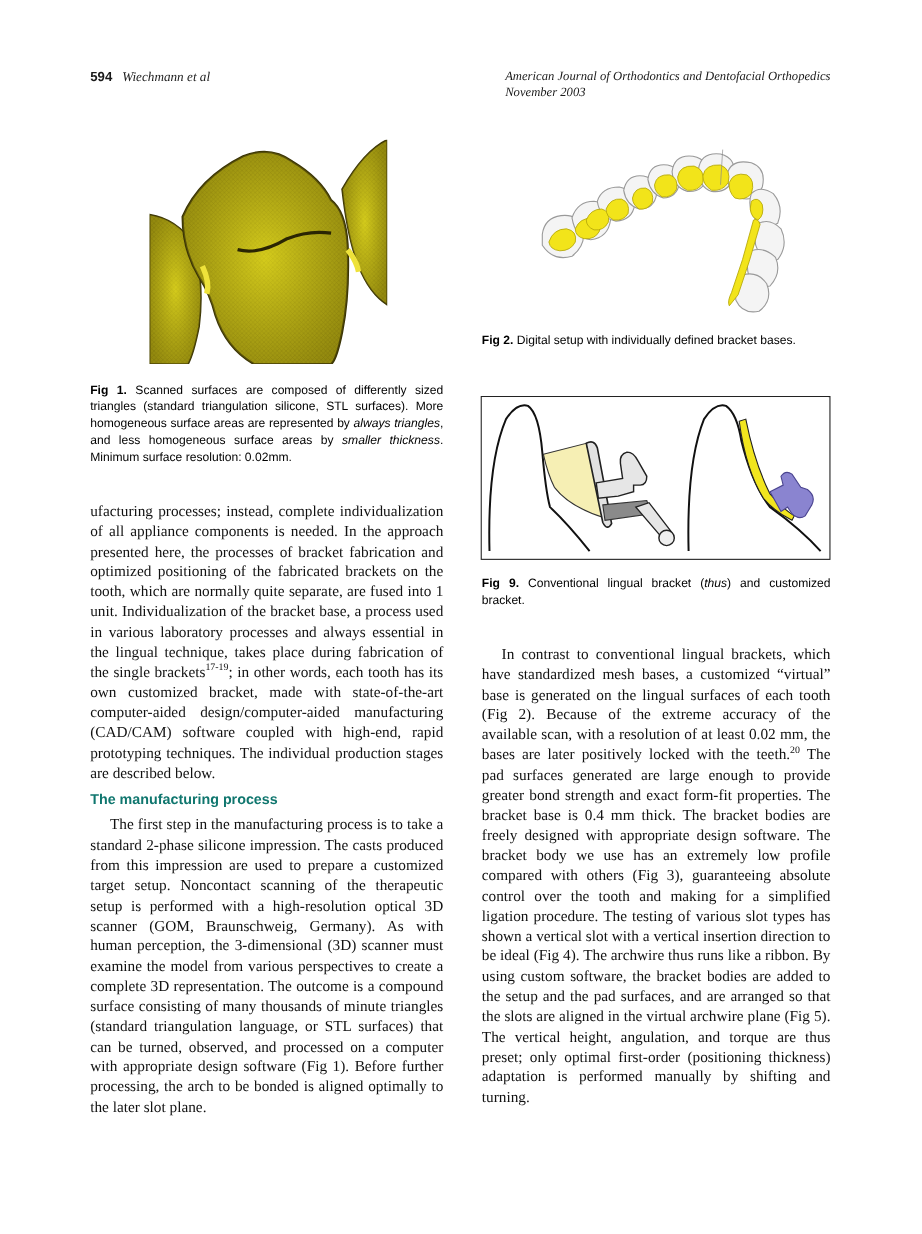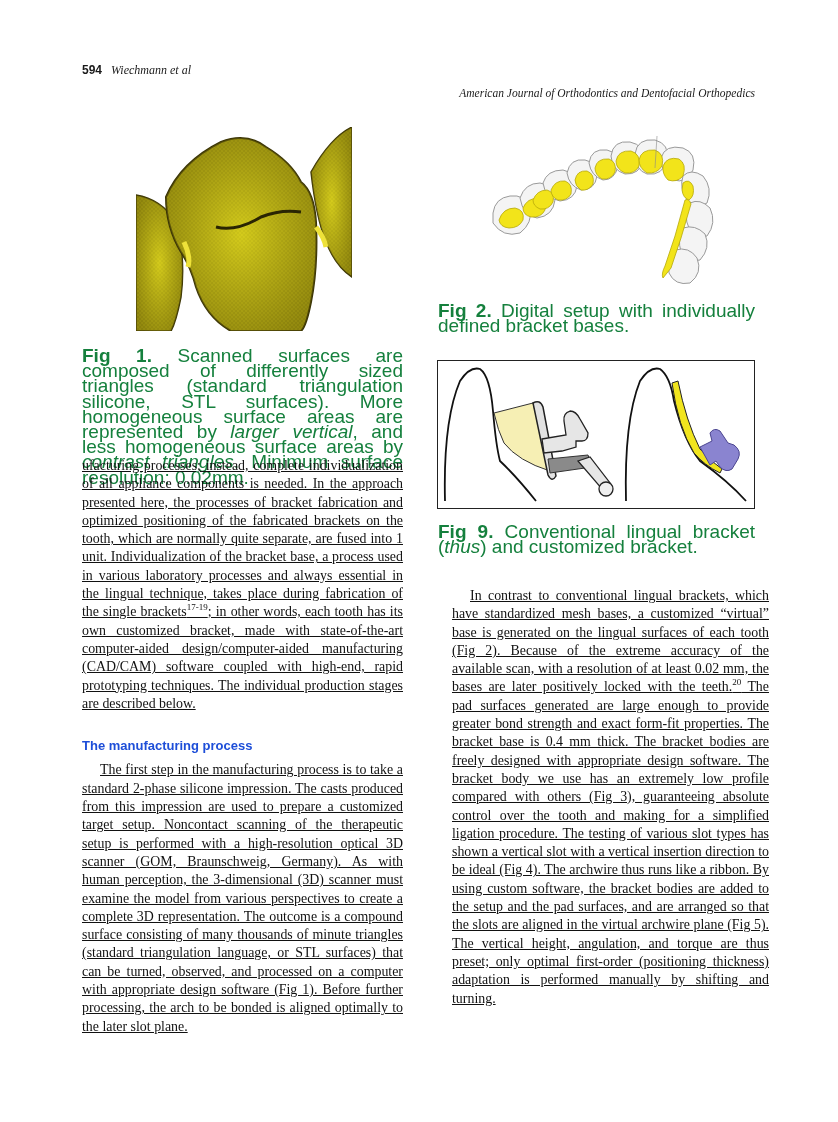--- a/index.html
+++ b/index.html
@@ -1,44 +1,45 @@
 <!DOCTYPE html>
 <html><head>
 <meta charset="utf-8">
 <style>
   html, body { margin: 0; padding: 0; background: #ffffff; }
   body { width: 838px; height: 1122px; position: relative; overflow: hidden; color: #1a1a1a; }
   .abs { position: absolute; }
   .header-left { left: 82px; top: 63px; font-family: "Liberation Serif", serif; font-size: 12px; }
   .page-num { font-family: "Liberation Sans", sans-serif; font-weight: bold; font-size: 12px; margin-right: 6px; margin-top: 36px; }
   .header-left .authors { font-style: italic; }
-  .header-right { right: 83px; top: 63px; font-family: "Liberation Serif", serif; font-style: italic; font-size: 11.5px; line-height: 14px; margin-top: 23px; }
+  .header-right { right: 83px; top: 63px; font-family: "Liberation Serif", serif; font-style: italic; font-size: 11.5px; line-height: 14px; }
 
-  .caption { font-family: "Liberation Sans", sans-serif; font-size: 19px; line-height: 15.2px; text-align: justify; color: #15803d; }
+  .caption { font-family: "Liberation Sans", sans-serif; font-size: 11px; line-height: 15.2px; text-align: justify; color: #000000; }
   .caption b { font-weight: bold; }
   .caption i { font-style: italic; }
 
   .body-text { font-family: "Liberation Serif", serif; font-size: 13.9px; line-height: 18.3px; text-align: justify; color: #111; }
-  .body-text p { margin: 0; text-decoration: underline; }
+  .body-text p { margin: 0; }
   .body-text p.indent { text-indent: 18px; }
   .sup { font-size: 9px; vertical-align: super; line-height: 0; }
 
-  .section-heading { font-family: "Liberation Sans", sans-serif; font-weight: bold; font-size: 13px; margin: 24px 0 6px 0; color: #1d4ed8; }
+  .section-heading { font-family: "Liberation Sans", sans-serif; font-weight: bold; font-size: 13px; margin: 5px 0 6px 0; color: #0f766e; }
 
   .fig-box { border: 1.5px solid #222; background: #fff; box-sizing: border-box; }
 </style>
 </head>
 <body>
 
 <div class="abs header-left">
   <span class="page-num">594</span>
   <span class="authors">Wiechmann et al</span>
 </div>
 <div class="abs header-right">
   <div>American Journal of Orthodontics and Dentofacial Orthopedics</div>
+  <div>November 2003</div>
 </div>
 
 <div class="abs" style="left:136px; top:127px; width:216px; height:204px;">
   <svg width="216" height="204" viewBox="0 0 216 204">
     <defs>
       <pattern id="mesh" width="4" height="4" patternUnits="userSpaceOnUse">
         <rect width="4" height="4" fill="#c8bf17"></rect>
         <path d="M0 0 L4 4 M4 0 L0 4" stroke="#a39a0e" stroke-width="0.5"></path>
       </pattern>
       <radialGradient id="shade" cx="0.5" cy="0.5" r="0.6">
@@ -57,21 +58,21 @@
 
     <path d="M175 45 Q195 10 216 0 L216 150 Q200 140 190 115 Q180 90 175 45 Z" fill="url(#mesh)" stroke="#3a3405" stroke-width="1.5"></path>
     <path d="M175 45 Q195 10 216 0 L216 150 Q200 140 190 115 Q180 90 175 45 Z" fill="url(#shade)"></path>
 
     <path d="M48 115 Q55 130 52 140" stroke="#eee23a" stroke-width="5" fill="none"></path>
     <path d="M180 100 Q188 110 190 120" stroke="#eee23a" stroke-width="5" fill="none"></path>
   </svg>
 </div>
 
 <div class="abs caption" style="left:82px; top:348px; width:321px;">
-  <b>Fig 1.</b><span> Scanned surfaces are composed of differently sized triangles (standard triangulation silicone, STL surfaces). More homogeneous surface areas are represented by </span><i>larger vertical</i><span>, and less homogeneous surface areas by </span><i>contrast triangles</i><span>. Minimum surface resolution: 0.02mm.</span>
+  <b>Fig 1.</b><span> Scanned surfaces are composed of differently sized triangles (standard triangulation silicone, STL surfaces). More homogeneous surface areas are represented by </span><i>always triangles</i><span>, and less homogeneous surface areas by </span><i>smaller thickness</i><span>. Minimum surface resolution: 0.02mm.</span>
 </div>
 
 <div class="abs" style="left:485px; top:128px; width:245px; height:162px;">
   <svg width="245" height="162" viewBox="0 0 245 162">
     <rect width="245" height="162" fill="#ffffff"></rect>
     <g fill="#f4f4f4" stroke="#9a9a9a" stroke-width="1">
 
       <path d="M8 85 Q10 70 25 68 Q40 66 45 80 Q48 95 35 105 Q18 110 8 95 Z"></path>
       <path d="M35 70 Q40 55 55 55 Q70 57 70 72 Q68 88 52 90 Q38 88 35 70 Z"></path>
       <path d="M58 55 Q62 42 78 42 Q92 45 92 58 Q90 72 75 73 Q60 70 58 55 Z"></path>
@@ -134,15 +135,15 @@
 <div class="abs caption" style="left:438px; top:524px; width:317px;">
   <b>Fig 9.</b><span> Conventional lingual bracket (</span><i>thus</i><span>) and customized bracket.</span>
 </div>
 
 <div class="abs body-text" style="left:82px; top:457px; width:321px;">
   <p><span>ufacturing processes; instead, complete individualization of all appliance components is needed. In the approach presented here, the processes of bracket fabrication and optimized positioning of the fabricated brackets on the tooth, which are normally quite separate, are fused into 1 unit. Individualization of the bracket base, a process used in various laboratory processes and always essential in the lingual technique, takes place during fabrication of the single brackets</span><span class="sup">17-19</span><span>; in other words, each tooth has its own customized bracket, made with state-of-the-art computer-aided design/computer-aided manufacturing (CAD/CAM) software coupled with high-end, rapid prototyping techniques. The individual production stages are described below.</span></p>
   <div class="section-heading">The manufacturing process</div>
   <p class="indent">The first step in the manufacturing process is to take a standard 2-phase silicone impression. The casts produced from this impression are used to prepare a customized target setup. Noncontact scanning of the therapeutic setup is performed with a high-resolution optical 3D scanner (GOM, Braunschweig, Germany). As with human perception, the 3-dimensional (3D) scanner must examine the model from various perspectives to create a complete 3D representation. The outcome is a compound surface consisting of many thousands of minute triangles (standard triangulation language, or STL surfaces) that can be turned, observed, and processed on a computer with appropriate design software (Fig 1). Before further processing, the arch to be bonded is aligned optimally to the later slot plane.</p>
 </div>
 
-<div class="abs body-text" style="left:452px; top:587px; width:317px;">
+<div class="abs body-text" style="left:438px; top:587px; width:317px;">
   <p class="indent"><span>In contrast to conventional lingual brackets, which have standardized mesh bases, a customized “virtual” base is generated on the lingual surfaces of each tooth (Fig 2). Because of the extreme accuracy of the available scan, with a resolution of at least 0.02 mm, the bases are later positively locked with the teeth.</span><span class="sup">20</span><span> The pad surfaces generated are large enough to provide greater bond strength and exact form-fit properties. The bracket base is 0.4 mm thick. The bracket bodies are freely designed with appropriate design software. The bracket body we use has an extremely low profile compared with others (Fig 3), guaranteeing absolute control over the tooth and making for a simplified ligation procedure. The testing of various slot types has shown a vertical slot with a vertical insertion direction to be ideal (Fig 4). The archwire thus runs like a ribbon. By using custom software, the bracket bodies are added to the setup and the pad surfaces, and are arranged so that the slots are aligned in the virtual archwire plane (Fig 5). The vertical height, angulation, and torque are thus preset; only optimal first-order (positioning thickness) adaptation is performed manually by shifting and turning.</span></p>
 </div>
 
 </body></html>

